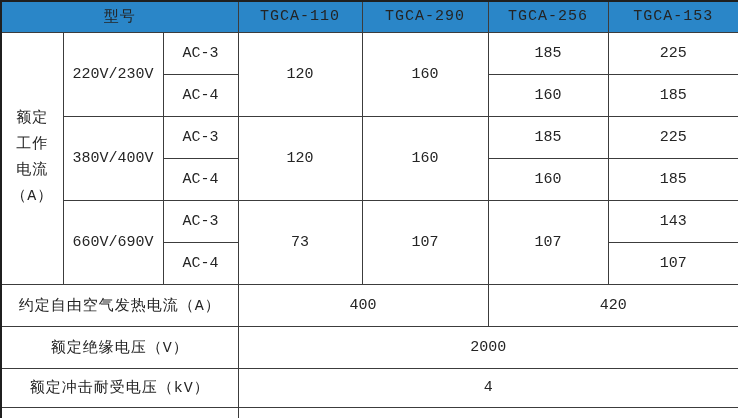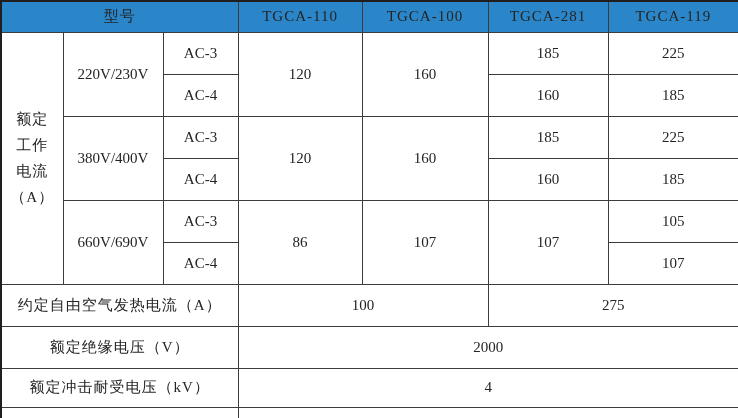--- a/index.html
+++ b/index.html
@@ -23,21 +23,21 @@
     border-collapse: collapse;
     table-layout: fixed;
     width: 738px;
     background: var(--bg);
   }
   table.spec td {
     border: 1px solid var(--grid);
     text-align: center;
     vertical-align: middle;
     color: var(--text);
-    font-family: Liberation Serif, serif;
+    font-family: Liberation Mono, monospace;
     font-size: 15px;
     overflow: hidden;
   }
   table.spec { border: 2px solid var(--outer); }
   td.cn {
     font-family: "Liberation Serif", "DejaVu Serif", serif;
     letter-spacing: 1px;
   }
   thead td {
     background: var(--header_bg);
@@ -64,23 +64,23 @@
       <col style="width:75px">
       <col style="width:124px">
       <col style="width:126px">
       <col style="width:120px">
       <col style="width:131px">
     </colgroup>
     <thead>
       <tr class="h-header">
         <td colspan="3" class="cn">型号</td>
         <td>TGCA-110</td>
-        <td>TGCA-100</td>
-        <td>TGCA-281</td>
-        <td>TGCA-119</td>
+        <td>TGCA-290</td>
+        <td>TGCA-256</td>
+        <td>TGCA-153</td>
       </tr>
     </thead>
     <tbody>
       <tr class="h-data">
         <td rowspan="6" class="cn multiline">额定
 工作
 电流
 （A）</td>
         <td rowspan="2">220V/230V</td>
         <td>AC-3</td>
@@ -103,33 +103,33 @@
         <td>225</td>
       </tr>
       <tr class="h-data">
         <td>AC-4</td>
         <td>160</td>
         <td>185</td>
       </tr>
       <tr class="h-data">
         <td rowspan="2">660V/690V</td>
         <td>AC-3</td>
-        <td rowspan="2">86</td>
+        <td rowspan="2">73</td>
         <td rowspan="2">107</td>
         <td rowspan="2">107</td>
-        <td>105</td>
+        <td>143</td>
       </tr>
       <tr class="h-data">
         <td>AC-4</td>
         <td>107</td>
       </tr>
       <tr class="h-spec">
         <td colspan="3" class="cn">约定自由空气发热电流（A）</td>
-        <td colspan="2">100</td>
-        <td colspan="2">275</td>
+        <td colspan="2">400</td>
+        <td colspan="2">420</td>
       </tr>
       <tr class="h-spec">
         <td colspan="3" class="cn">额定绝缘电压（V）</td>
         <td colspan="4">2000</td>
       </tr>
       <tr class="h-imp">
         <td colspan="3" class="cn">额定冲击耐受电压（kV）</td>
         <td colspan="4">4</td>
       </tr>
       <tr class="h-partial">

